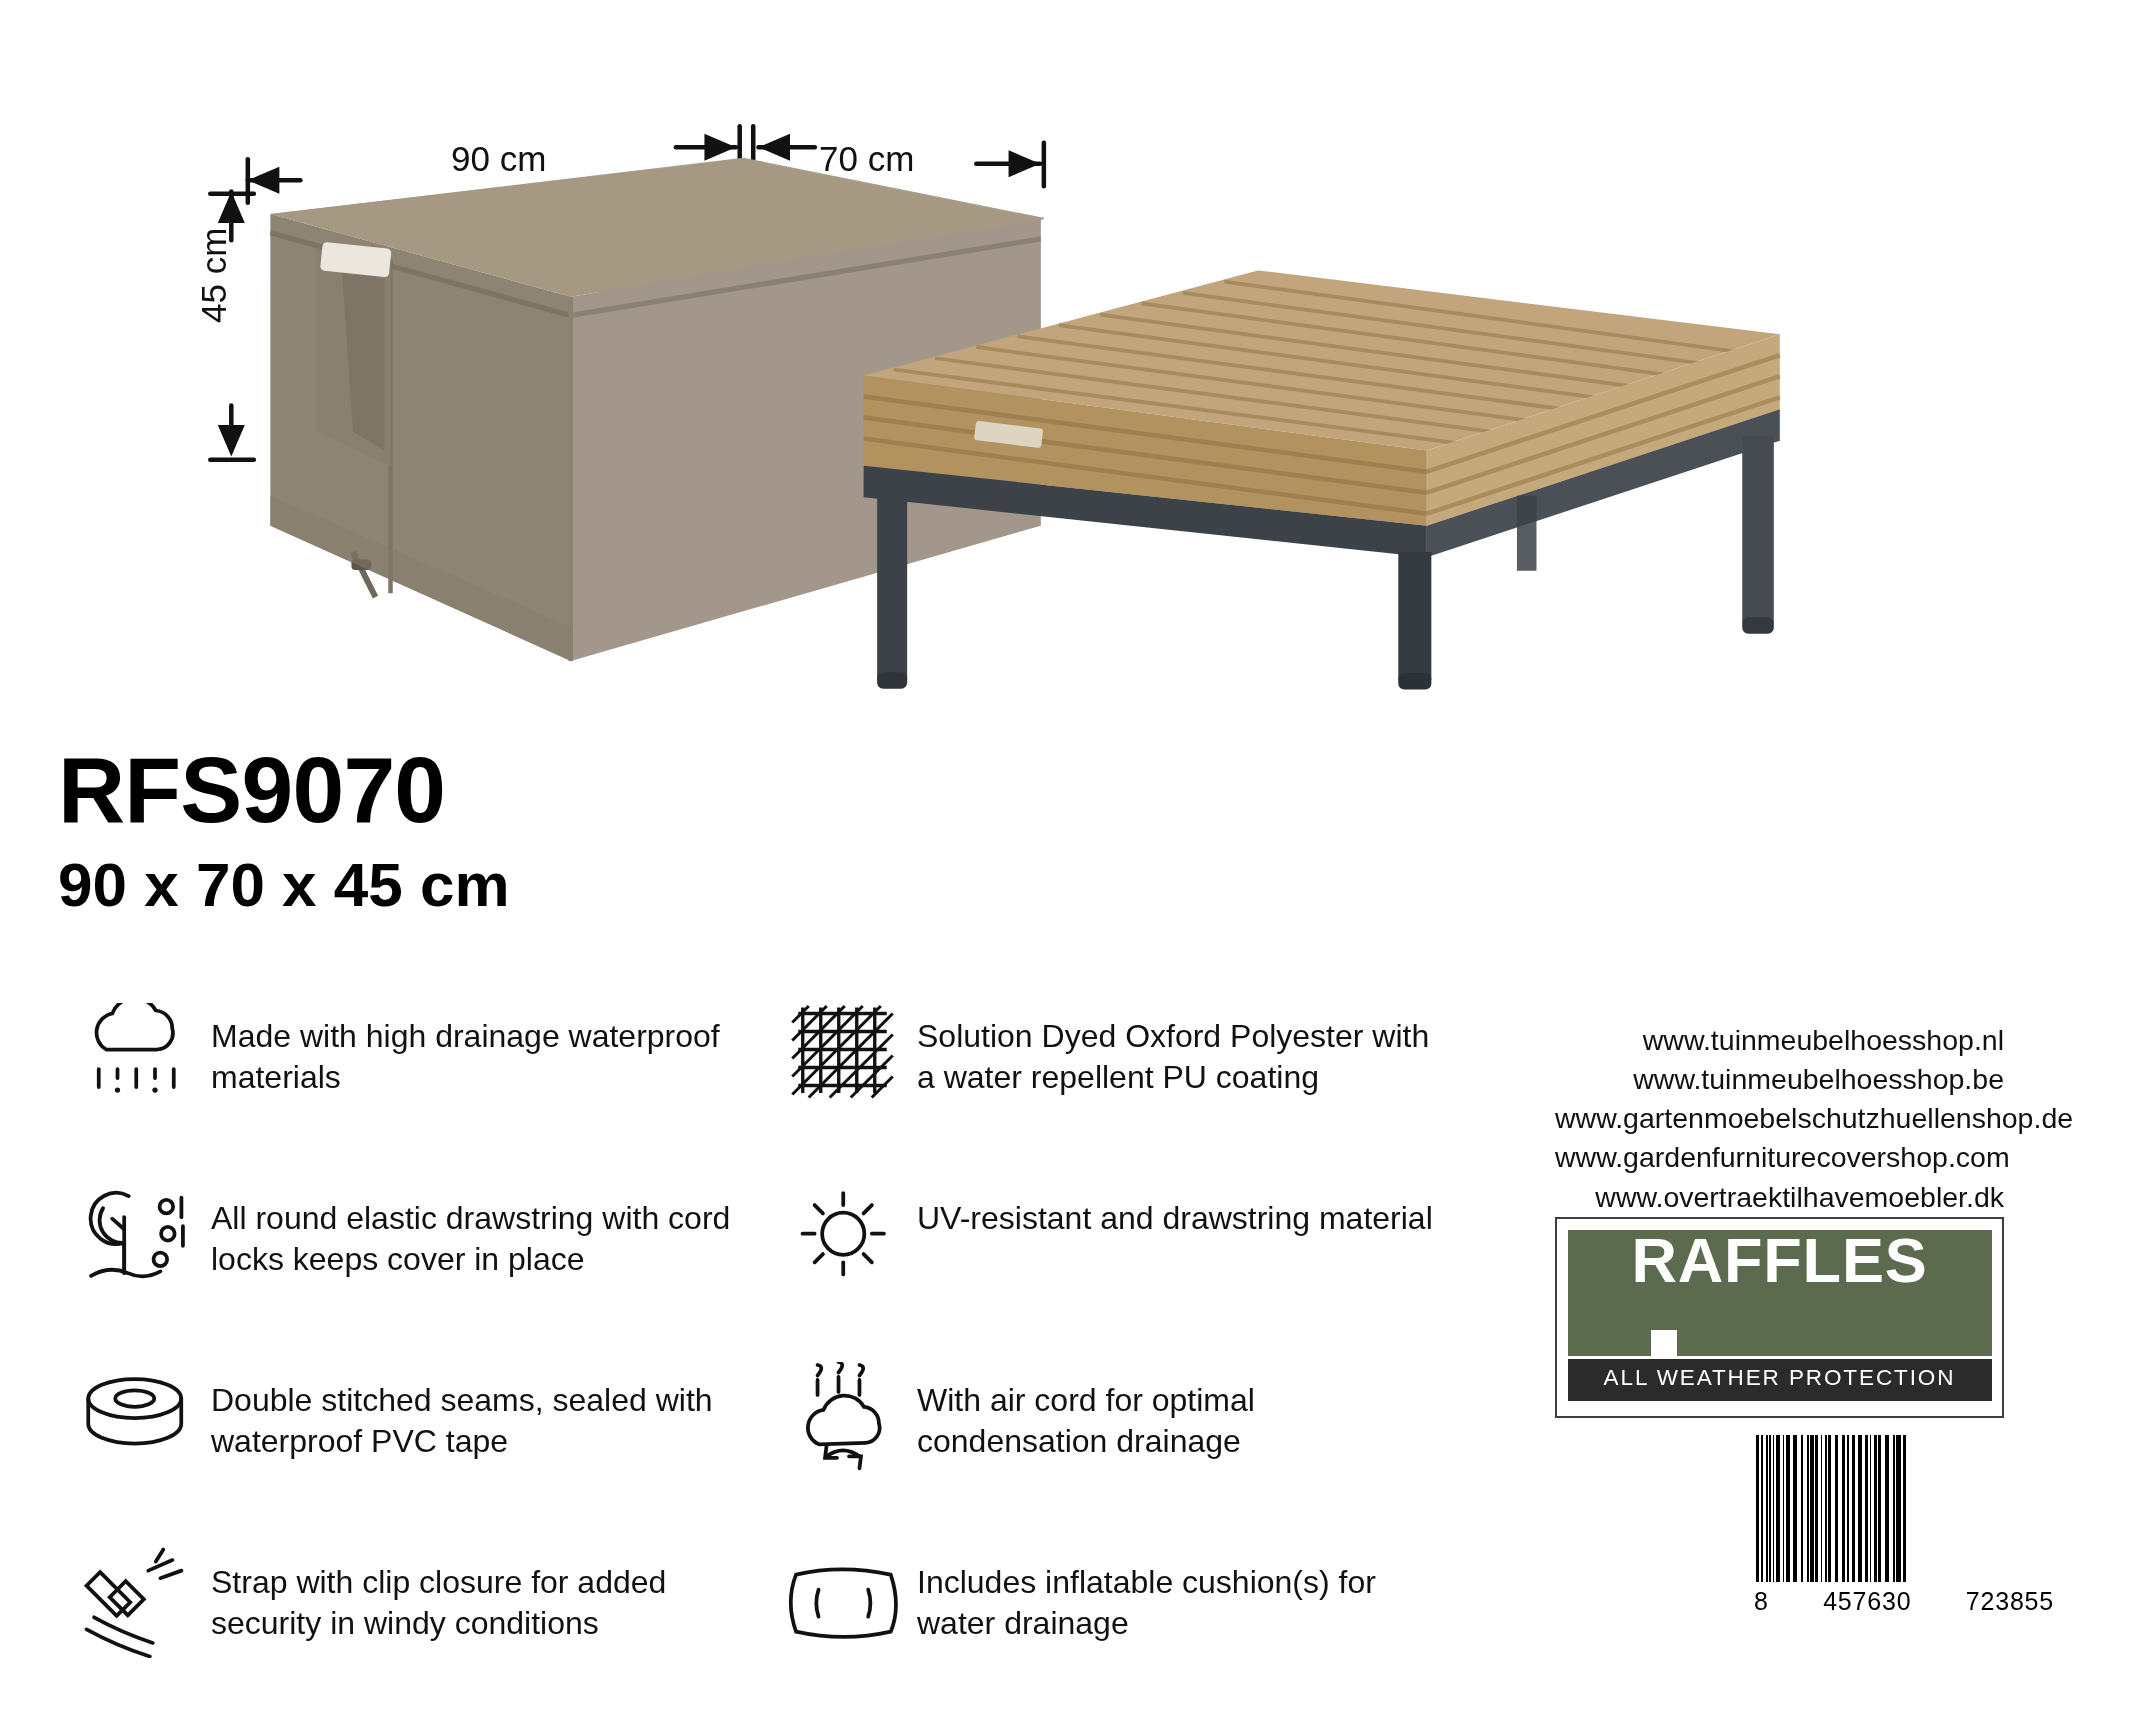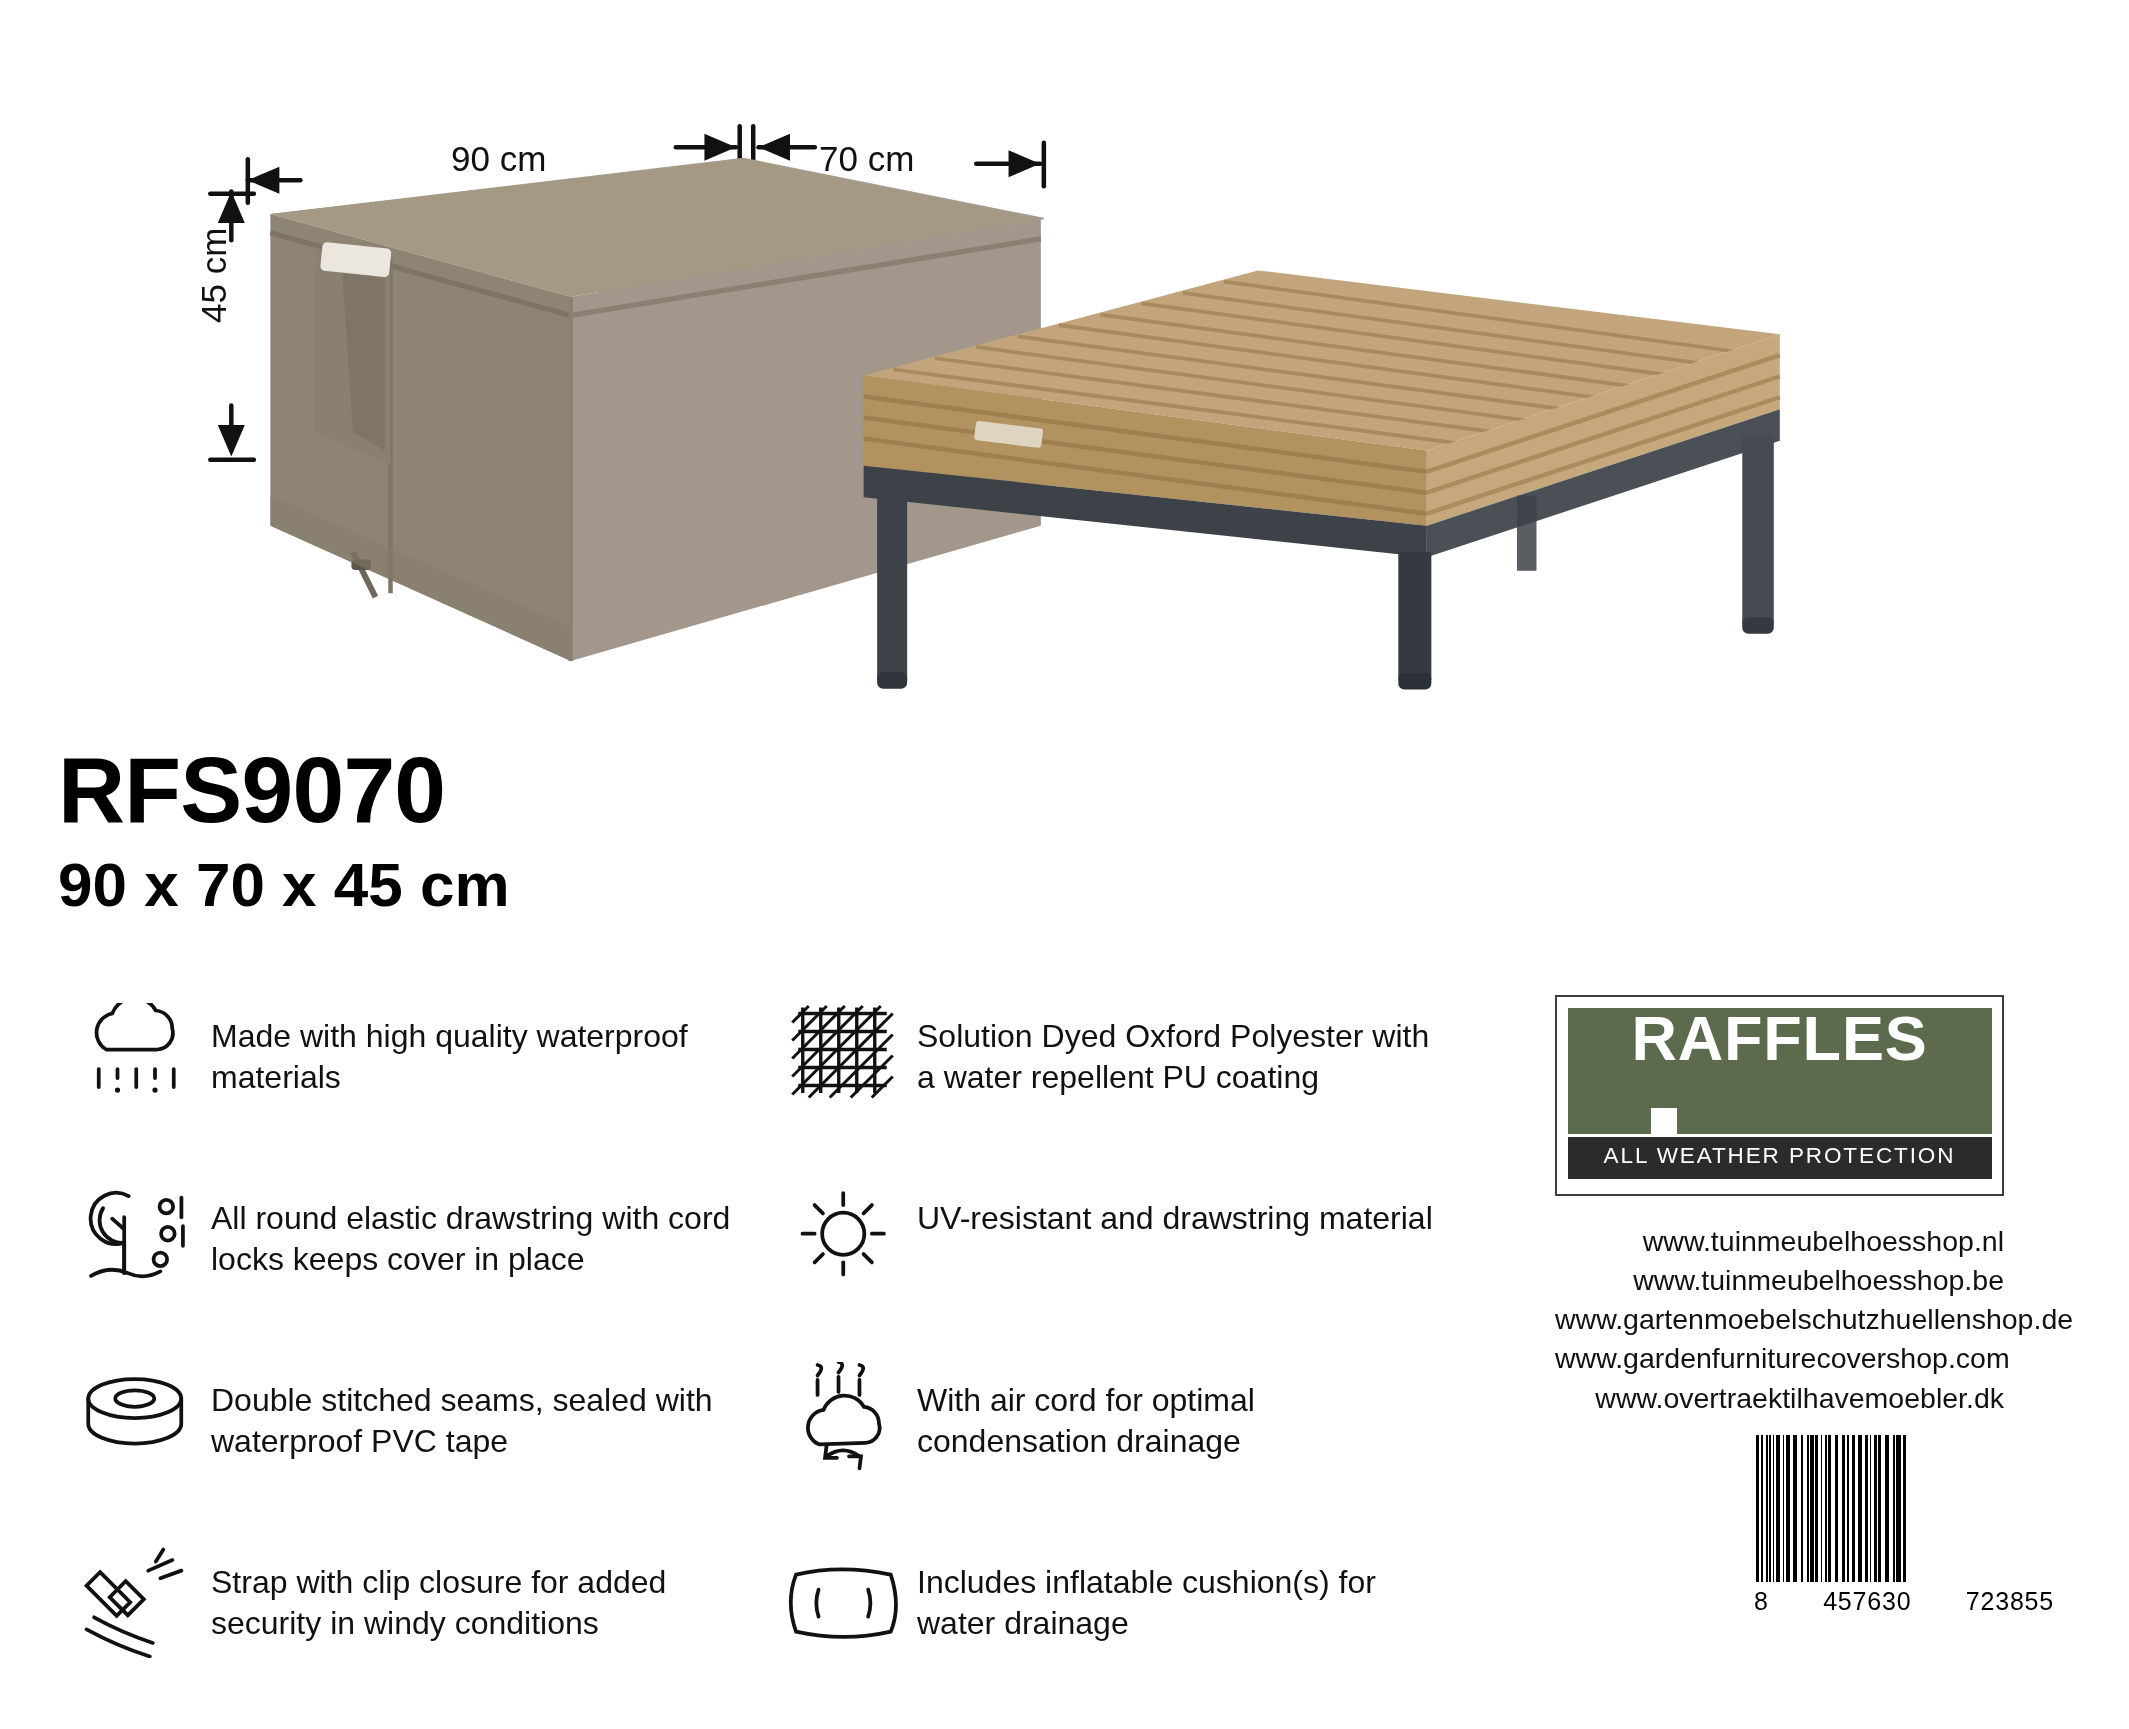--- a/index.html
+++ b/index.html
@@ -326,21 +326,21 @@
         <path d="M40,62 a26,26 0 0 1 8,-48 a32,32 0 0 1 58,-4 a24,24 0 0 1 22,24 a22,22 0 0 1 -20,28 z"></path>
         <line x1="30" y1="88" x2="30" y2="112"></line>
         <line x1="55" y1="88" x2="55" y2="100"></line>
         <circle cx="55" cy="116" r="3.5" fill="#111" stroke="none"></circle>
         <line x1="80" y1="88" x2="80" y2="112"></line>
         <line x1="105" y1="88" x2="105" y2="100"></line>
         <circle cx="105" cy="116" r="3.5" fill="#111" stroke="none"></circle>
         <line x1="130" y1="88" x2="130" y2="112"></line>
       </svg>
     </div>
-    <div class="feature-text">Made with high quality waterproof materials</div>
+    <div class="feature-text">Made with high drainage waterproof materials</div>
   </div>
 
   <div class="feature">
     <div class="feature-icon">
       <svg width="128" height="113" viewBox="0 0 170 150" fill="none" stroke="#111" stroke-width="5" stroke-linecap="round">
         <path d="M70,20 a34,34 0 1 0 -6,62 l0,40"></path>
         <path d="M36,36 a30,30 0 0 0 28,46"></path>
         <line x1="48" y1="50" x2="64" y2="64"></line>
         <line x1="64" y1="48" x2="64" y2="122"></line>
         <path d="M20,126 q24,-14 48,-4 q22,10 44,-2"></path>
@@ -457,36 +457,36 @@
         <path d="M46,46 q-6,18 0,36"></path>
         <path d="M112,46 q6,18 0,36"></path>
       </svg>
     </div>
     <div class="feature-text">Includes inflatable cushion(s) for water drainage</div>
   </div>
 
 </div>
 
 <div id="brand-block">
+  <div id="website-list">
+    <div class="website">www.tuinmeubelhoesshop.nl</div>
+    <div class="website">www.tuinmeubelhoesshop.be</div>
+    <div class="website">www.gartenmoebelschutzhuellenshop.de</div>
+    <div class="website">www.gardenfurniturecovershop.com</div>
+    <div class="website">www.overtraektilhavemoebler.dk</div>
+  </div>
+
   <div id="logo-box">
     <div id="logo-green"></div>
     <div id="logo-raffles">RAFFLES</div>
     <div id="logo-legmark"></div>
     <div id="logo-sub">OUTDOOR COVERS</div>
     <div id="logo-bar"></div>
     <div id="logo-tagline">ALL WEATHER PROTECTION</div>
   </div>
-
-  <div id="website-list">
-    <div class="website">www.tuinmeubelhoesshop.nl</div>
-    <div class="website">www.tuinmeubelhoesshop.be</div>
-    <div class="website">www.gartenmoebelschutzhuellenshop.de</div>
-    <div class="website">www.gardenfurniturecovershop.com</div>
-    <div class="website">www.overtraektilhavemoebler.dk</div>
-  </div>
 </div>
 
 <div id="barcode-wrap">
   <div id="barcode-bars">
       <i style="width: 2.3px; background: transparent;"></i>
       <i style="width: 2.3px; background: rgb(0, 0, 0);"></i>
       <i style="width: 2.3px; background: transparent;"></i>
       <i style="width: 2.3px; background: rgb(0, 0, 0);"></i>
       <i style="width: 3px; background: transparent;"></i>
       <i style="width: 1.5px; background: rgb(0, 0, 0);"></i>

